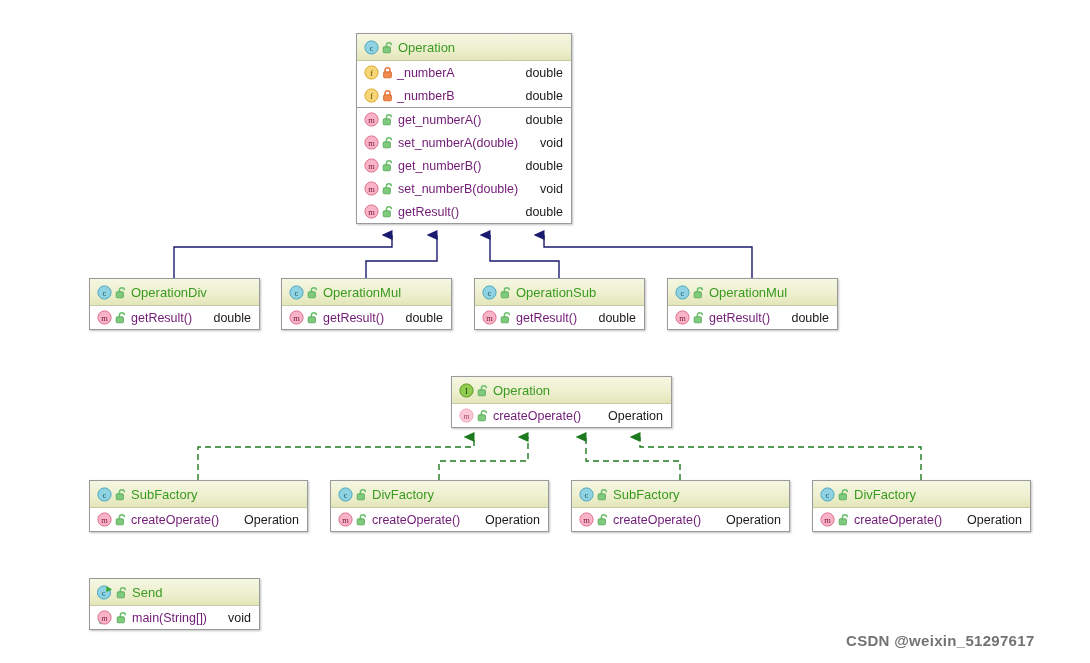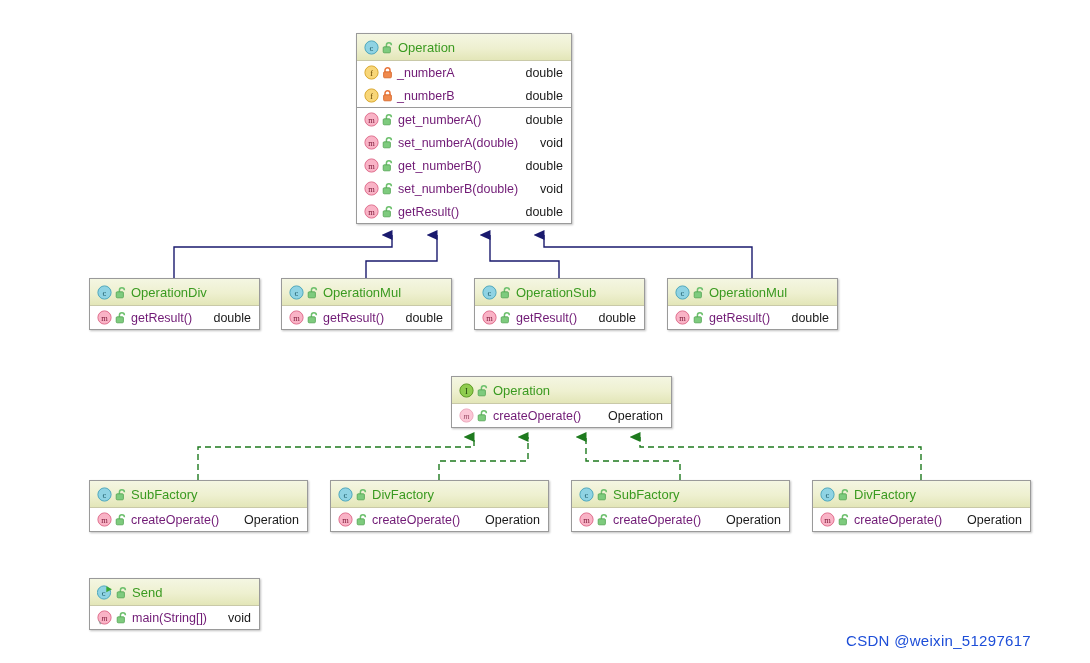--- a/index.html
+++ b/index.html
@@ -58,25 +58,26 @@
     text-align:right;
   }
 
   
   .ic{flex:0 0 auto;display:inline-block;position:relative;line-height:0;}
   .ic svg{display:block;}
   .ic-lock{margin-left:3px;}
 
   .watermark{
     position:absolute;
-    color:#1d4ed8;
+    color:#737373;
     font-size:15px;
     white-space:nowrap;
     letter-spacing:.3px;
     z-index:2;
+    font-weight:bold;
   }
 </style>
 </head>
 <body>
 
 <div id="canvas">
 
   <svg class="edges" viewBox="0 0 1090 663">
     <defs>
       <marker id="navArrow" markerWidth="12" markerHeight="12" refX="5.5" refY="10.5" orient="auto" markerUnits="userSpaceOnUse">

